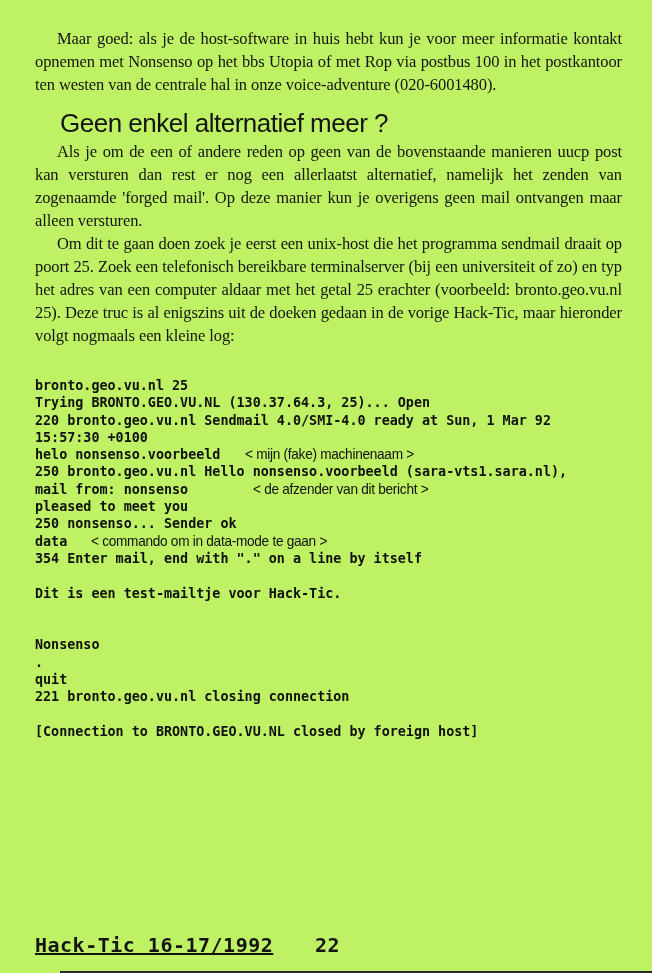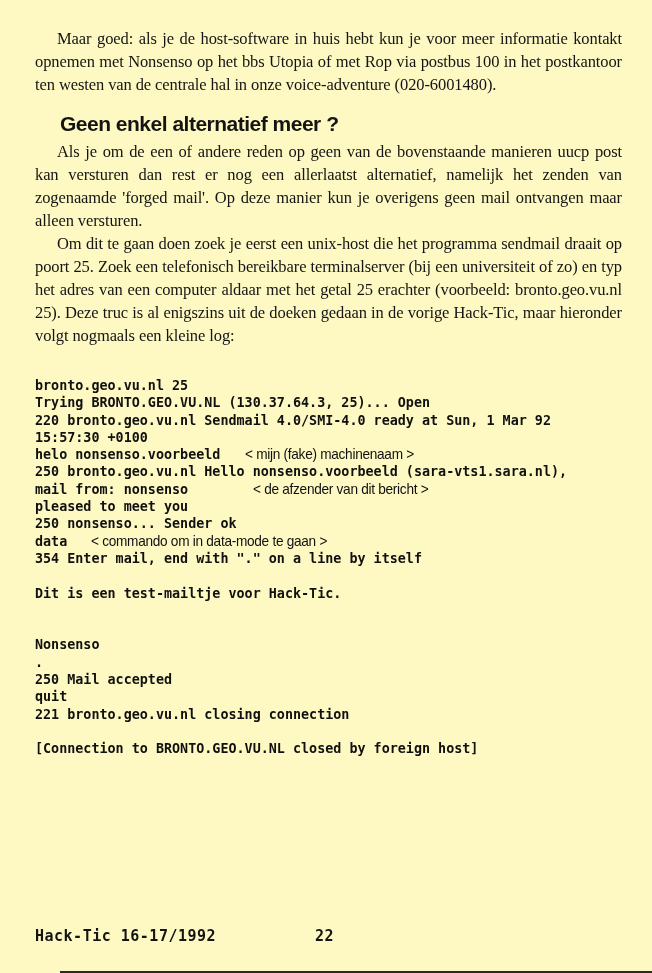--- a/index.html
+++ b/index.html
@@ -1,38 +1,38 @@
 <!DOCTYPE html>
 <html><head>
 <meta charset="utf-8">
 <style>
   html, body { margin: 0; padding: 0; background: #e8e8e8; }
   .page {
     position: relative;
     width: 652px;
     height: 973px;
     margin: 0 auto;
-    background: #fef9c3;
+    background: #bef264;
     color: #141414;
     overflow: hidden;
     box-sizing: border-box;
     padding: 27px 30px 0 35px;
   }
   .body-copy {
     font-family: "Liberation Serif", "DejaVu Serif", serif;
     font-size: 16.5px;
     line-height: 23px;
     text-align: justify;
     letter-spacing: -0.1px;
   }
   .body-copy p { margin: 0; text-indent: 22px; }
   .article-heading {
     font-family: "Liberation Sans", "DejaVu Sans", sans-serif;
-    font-weight: bold;
-    font-size: 21px;
+    font-weight: normal;
+    font-size: 26px;
     letter-spacing: -0.5px;
     margin: 16px 0 5px 0;
     padding-left: 25px;
   }
   .terminal-log {
     margin-top: 30px;
     font-family: "DejaVu Sans Mono", "Liberation Mono", monospace;
     font-weight: bold;
     font-size: 13.4px;
     line-height: 17.3px;
@@ -46,25 +46,26 @@
     font-size: 14.5px;
     letter-spacing: -0.3px;
     display: inline-block;
     transform: scaleX(0.94);
     transform-origin: left center;
   }
   .page-footer {
     position: absolute;
     left: 35px;
     right: 30px;
-    bottom: 28px;
+    bottom: 16px;
     font-family: "DejaVu Sans Mono", "Liberation Mono", monospace;
     font-weight: bold;
-    font-size: 15px;
+    font-size: 20px;
     letter-spacing: 0.5px;
+    text-decoration: underline;
   }
   .page-footer .footer-page { position: absolute; left: 280px; top: 0; }
   .page-edge-line {
     position: absolute;
     left: 60px;
     right: 0;
     bottom: 0;
     height: 2px;
     background: #2a2a2a;
   }
@@ -94,21 +95,20 @@
       <div class="log-line"><span class="mono">pleased to meet you</span></div>
       <div class="log-line"><span class="mono">250 nonsenso... Sender ok</span></div>
       <div class="log-line"><span class="mono">data   </span><span class="note">&lt; commando om in data-mode te gaan &gt;</span></div>
       <div class="log-line"><span class="mono">354 Enter mail, end with "." on a line by itself</span></div>
       <div class="log-line"><span class="mono"></span></div>
       <div class="log-line"><span class="mono">Dit is een test-mailtje voor Hack-Tic.</span></div>
       <div class="log-line"><span class="mono"></span></div>
       <div class="log-line"><span class="mono"></span></div>
       <div class="log-line"><span class="mono">Nonsenso</span></div>
       <div class="log-line"><span class="mono">.</span></div>
-      <div class="log-line"><span class="mono">250 Mail accepted</span></div>
       <div class="log-line"><span class="mono">quit</span></div>
       <div class="log-line"><span class="mono">221 bronto.geo.vu.nl closing connection</span></div>
       <div class="log-line"><span class="mono"></span></div>
       <div class="log-line"><span class="mono">[Connection to BRONTO.GEO.VU.NL closed by foreign host]</span></div>
     </div>
 
   <div class="page-footer">
     <span class="footer-issue">Hack-Tic 16-17/1992</span>
     <span class="footer-page">22</span>
   </div>

